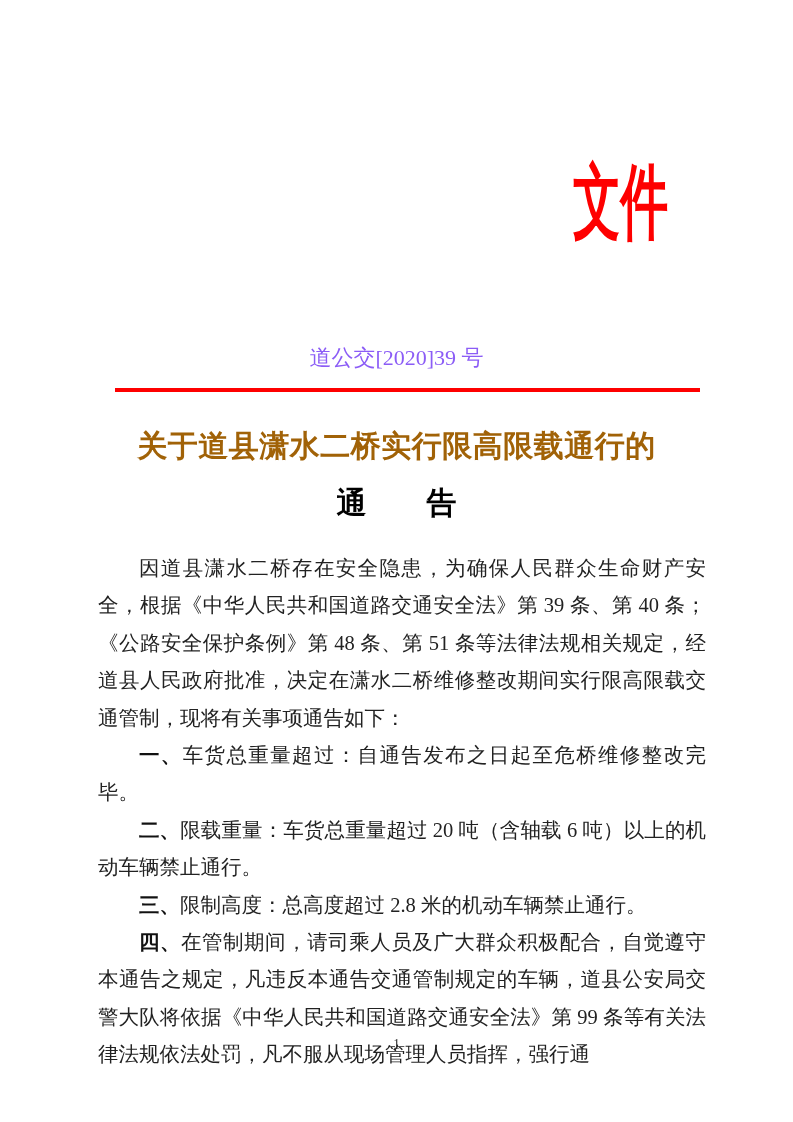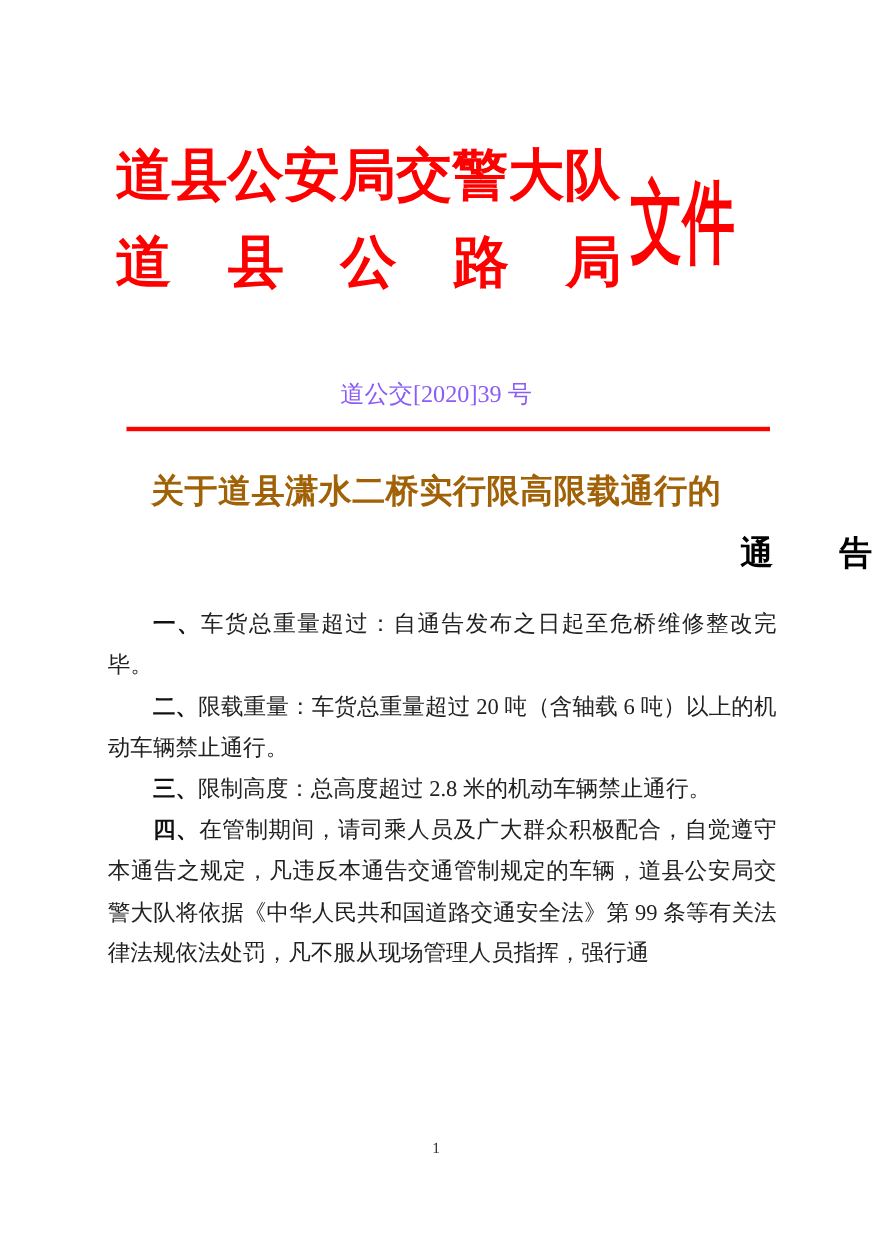--- a/index.html
+++ b/index.html
@@ -87,21 +87,21 @@
     font-size: 30px;
     font-weight: bold;
     color: #a16207;
     letter-spacing: 0.5px;
   }
   .title-line2 {
     position: absolute;
     left: 0;
     top: 483px;
     width: 793px;
-    text-align: right;
+    text-align: center;
     font-size: 30px;
     font-weight: bold;
     color: #000;
   }
 
   
   .notice-body {
     position: absolute;
     left: 98px;
     top: 550px;
@@ -127,36 +127,33 @@
     font-size: 14px;
     color: #333;
   }
 </style>
 </head>
 <body>
 
 <div class="page">
 
   <div class="letterhead">
-    <div class="org-lines">
-      <div class="org-line1">道县公安局交警大队</div>
-      <div class="org-line2">道县公路局</div>
-    </div>
     <div class="doc-type">文件</div>
   </div>
 
   <div class="doc-number">道公交[2020]39 号</div>
 
   <div class="red-rule"></div>
 
   <div class="title-line1">关于道县潇水二桥实行限高限载通行的</div>
 
   <div class="title-line2">通　　告</div>
 
   <div class="notice-body" id="body-container">
+      <p class="body-para"><span>因道县潇水二桥存在安全隐患，为确保人民群众生命财产安全，根据《中华人民共和国道路交通安全法》第 39 条、第 40 条；《公路安全保护条例》第 48 条、第 51 条等法律法规相关规定，经道县人民政府批准，决定在潇水二桥维修整改期间实行限高限载交通管制，现将有关事项通告如下：</span></p>
       <p class="body-para"><b>一、</b><span>车货总重量超过：自通告发布之日起至危桥维修整改完毕。</span></p>
       <p class="body-para"><b>二、</b><span>限载重量：车货总重量超过 20 吨（含轴载 6 吨）以上的机动车辆禁止通行。</span></p>
       <p class="body-para"><b>三、</b><span>限制高度：总高度超过 2.8 米的机动车辆禁止通行。</span></p>
       <p class="body-para"><b>四、</b><span>在管制期间，请司乘人员及广大群众积极配合，自觉遵守本通告之规定，凡违反本通告交通管制规定的车辆，道县公安局交警大队将依据《中华人民共和国道路交通安全法》第 99 条等有关法律法规依法处罚，凡不服从现场管理人员指挥，强行通</span></p>
     </div>
 
   <div class="page-number">1</div>
 
 </div>
 

